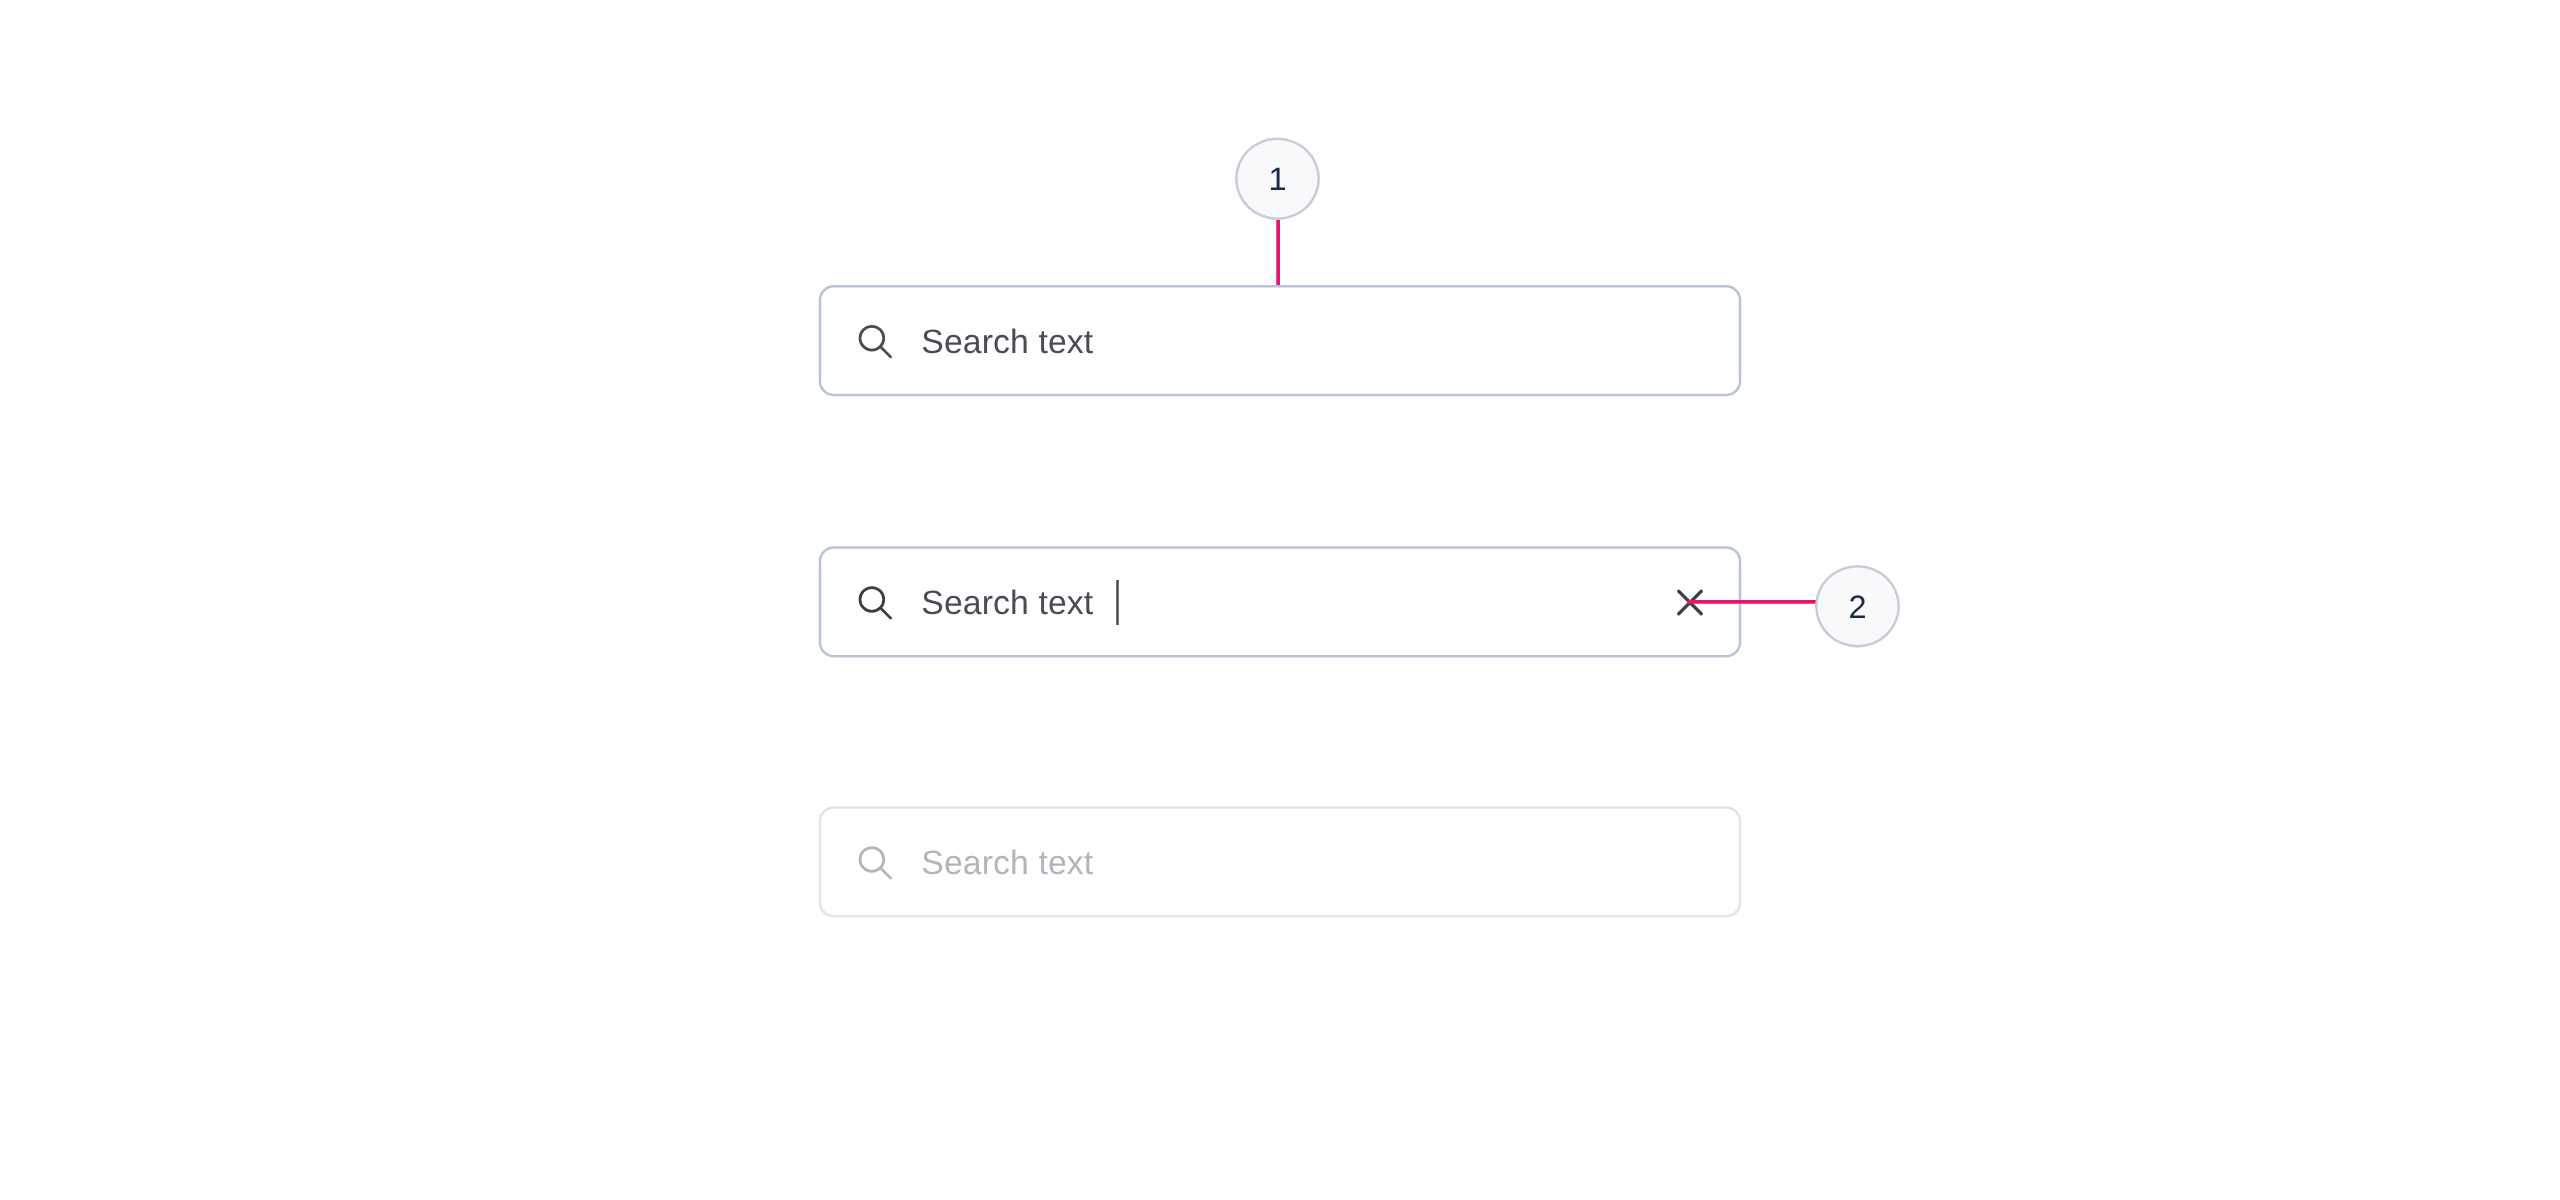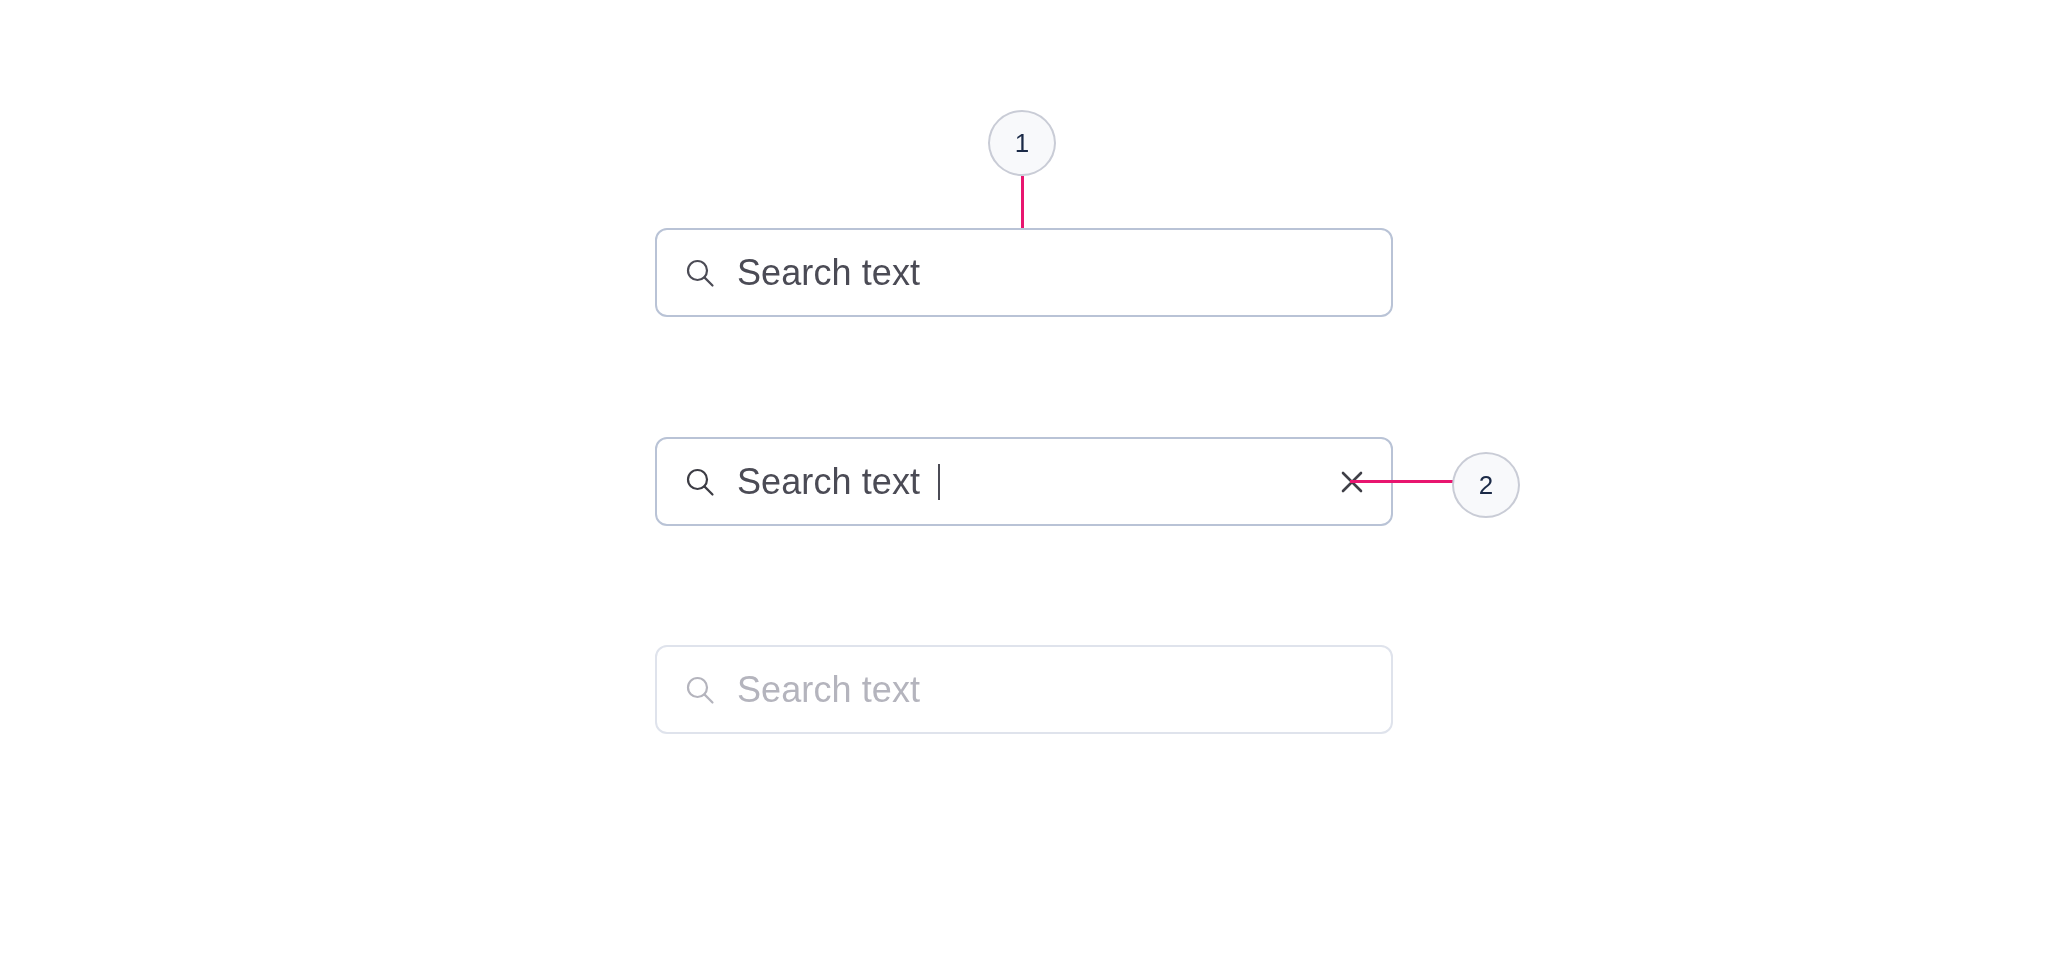--- a/index.html
+++ b/index.html
@@ -48,21 +48,21 @@
   .field-icon {
     flex: 0 0 auto;
     width: 34px;
     height: 34px;
     display: block;
     margin-right: 20px;
   }
   .field-icon svg { display: block; width: 34px; height: 34px; }
 
   .field-text {
-    font-size: 36px;
+    font-size: 27px;
     line-height: 34px;
     letter-spacing: 0.1px;
     color: #4b4b55;
     white-space: nowrap;
     user-select: none;
   }
   .state-disabled .field-text { color: #b4b4bd; }
 
   
   .caret {

